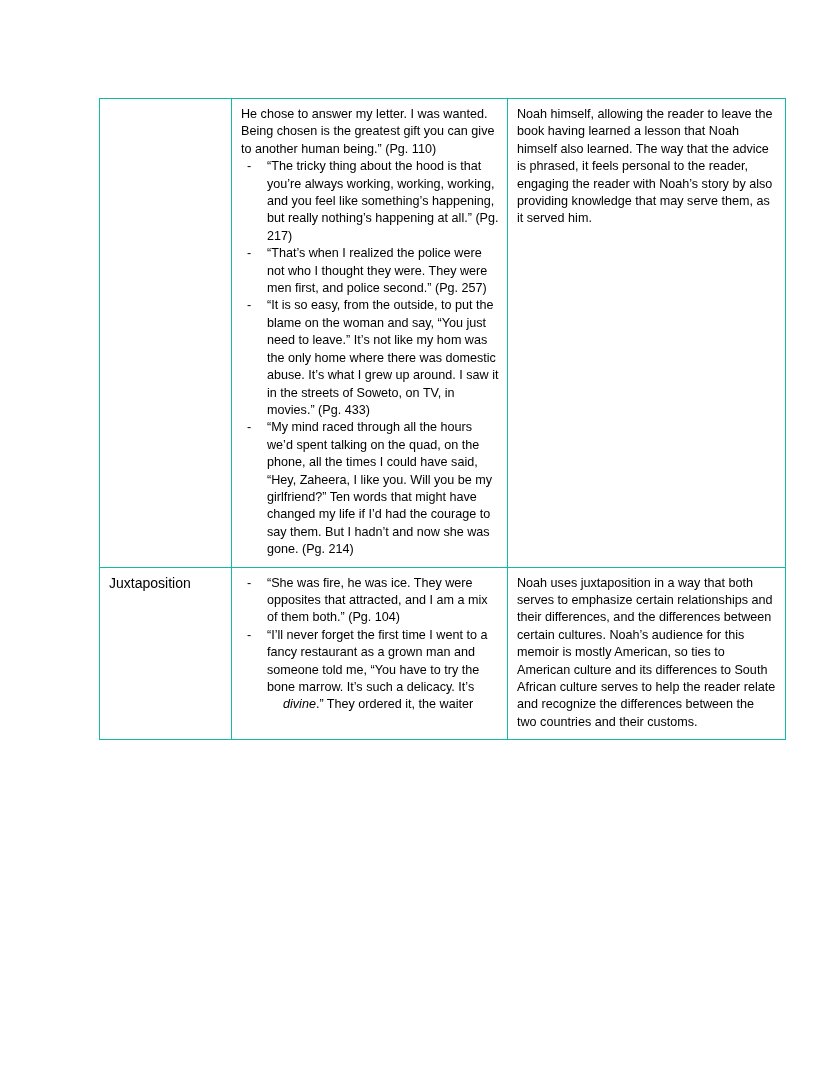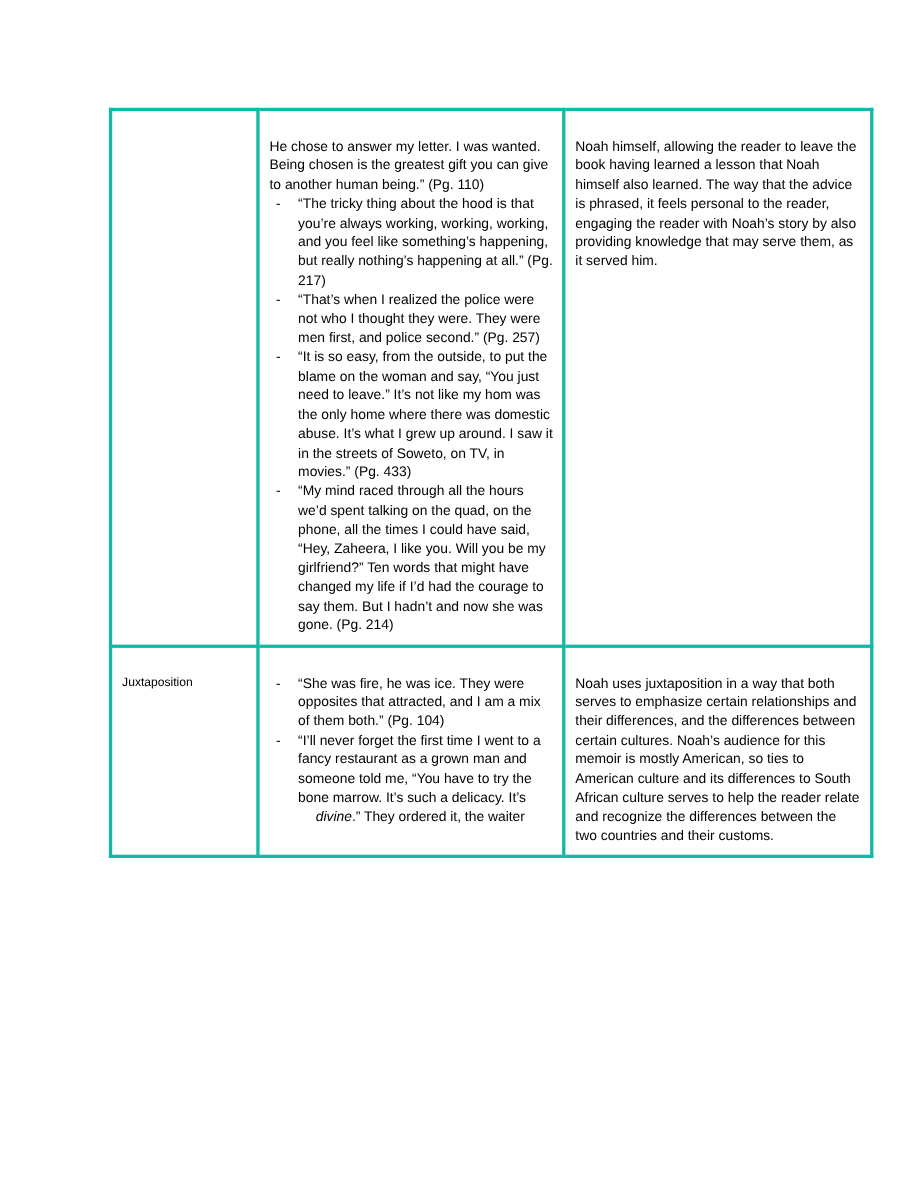--- a/index.html
+++ b/index.html
@@ -25,32 +25,32 @@
   }
   .doc-table {
     position: absolute;
     left: 99px;
     top: 98px;
     width: 632px;
     border-collapse: collapse;
     table-layout: fixed;
   }
   .doc-table td {
-    border: 3px solid #14b8a6;
+    border: 1px solid #14b8a6;
     vertical-align: top;
-    padding: 24px 8px 8px 9px;
+    padding: 7px 8px 8px 9px;
     font-size: 12.6px;
     line-height: 17.4px;
   }
   .col-term { width: 114px; }
   .col-quotes { width: 258px; }
   .col-analysis { width: 260px; }
 
   .term-label {
-    font-size: 11px;
+    font-size: 14px;
     line-height: 17.4px;
   }
 
   ul.bullets {
     list-style: none;
     margin: 0;
     padding: 0;
   }
   ul.bullets li {
     position: relative;

